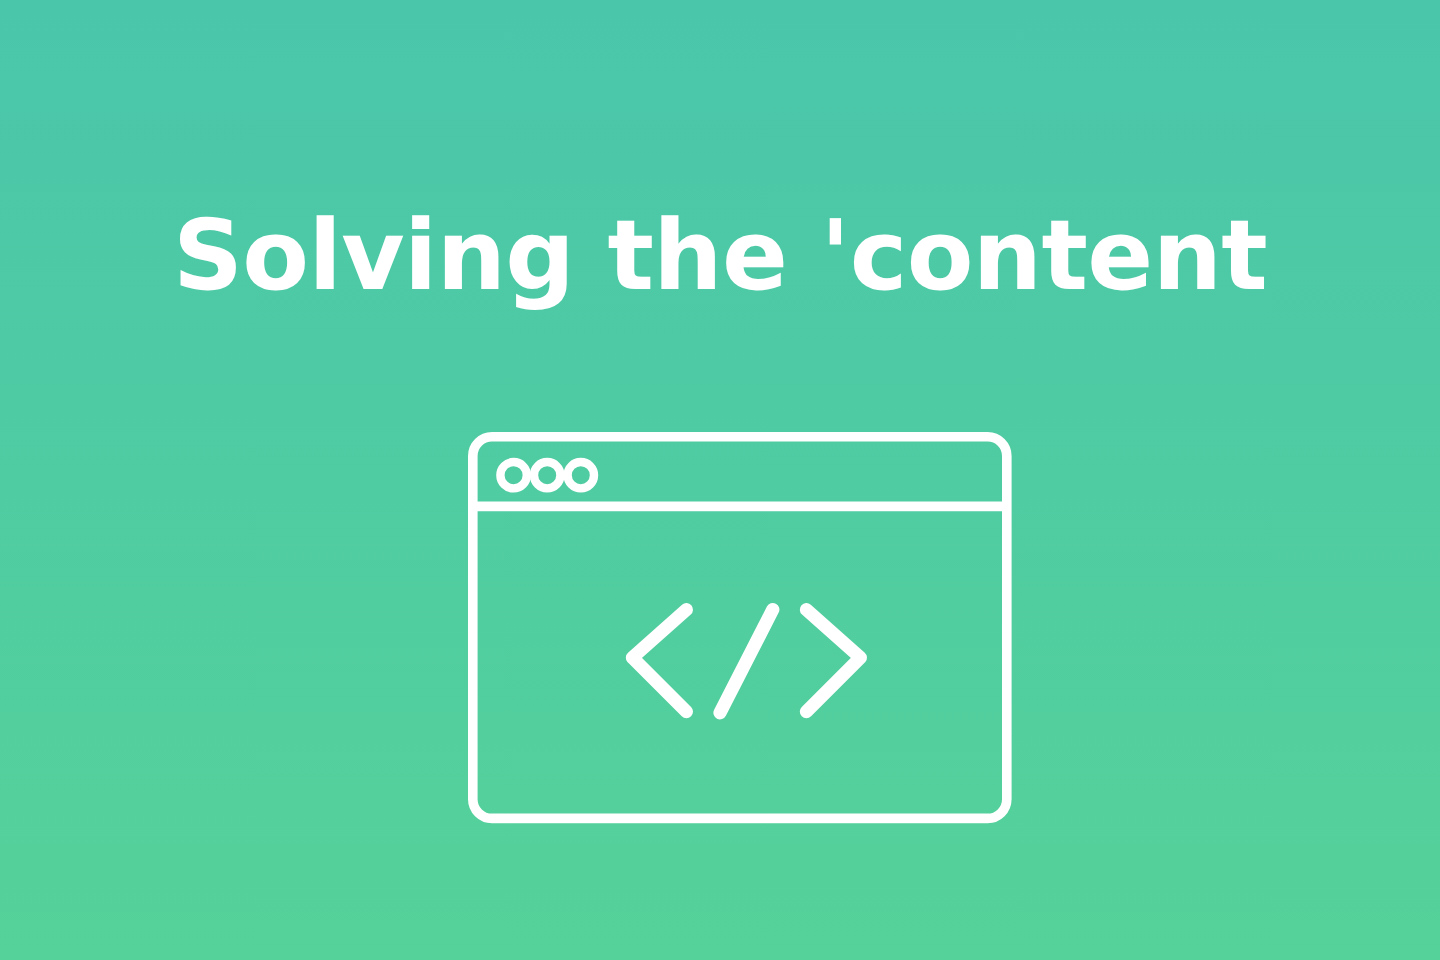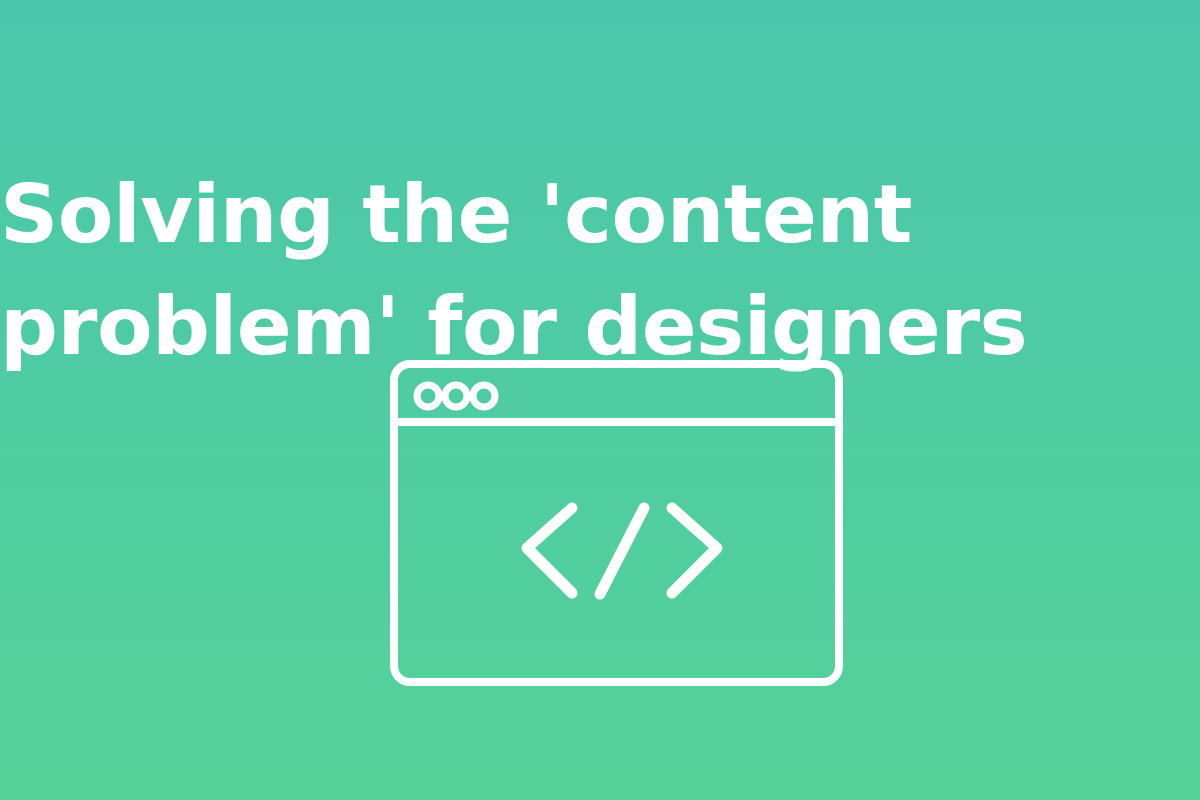--- a/index.html
+++ b/index.html
@@ -26,21 +26,21 @@
     
   }
 
   
 
   #headline {
     position: absolute;
     top: 104px;
     left: 0;
     width: 1200px;
-    text-align: left;
+    text-align: center;
     color: #ffffff;
     font-size: 81px;
     line-height: 112px;
     font-weight: 800;
     letter-spacing: -0.5px;
     font-family: "DejaVu Sans", "Liberation Sans", sans-serif;
     -webkit-font-smoothing: antialiased;
   }
 
   #headline .hl-line {
@@ -65,21 +65,20 @@
     overflow: visible;
   }
 </style>
 </head>
 <body>
 
 <div id="card" style="background: linear-gradient(rgb(74, 198, 171) 0%, rgb(85, 210, 153) 100%);">
 
   <h1 id="headline" style="color: rgb(255, 255, 255);">
     <span class="hl-line">Solving the 'content</span>
-    <span class="hl-line">problem' for designers</span>
   </h1>
 
   <div id="illustration">
     <svg viewBox="0 0 461 334" xmlns="http://www.w3.org/2000/svg">
 
       <rect x="8" y="8" width="445" height="318" rx="16" ry="16" fill="none" stroke="#FFFFFF" stroke-width="8"></rect>
 
       <line x1="8" y1="66" x2="453" y2="66" stroke="#FFFFFF" stroke-width="8"></line>
 
       <circle cx="42" cy="40" r="11" fill="none" stroke="#FFFFFF" stroke-width="7"></circle>

